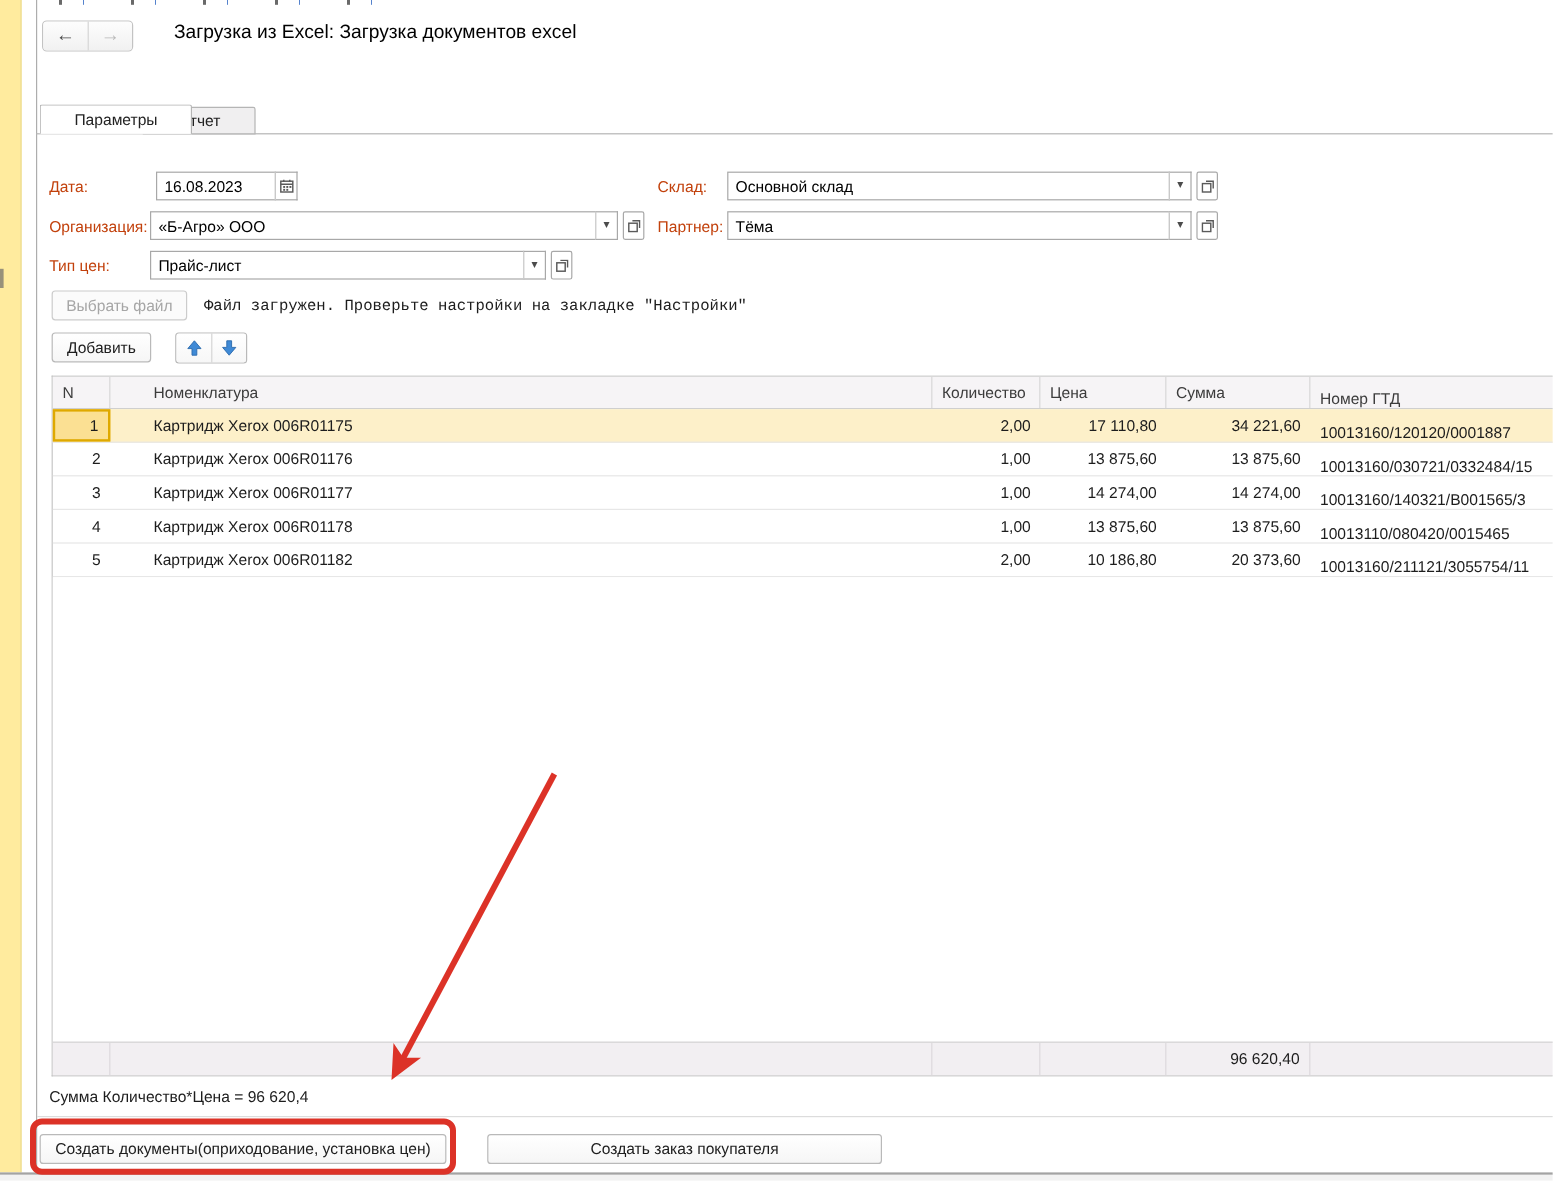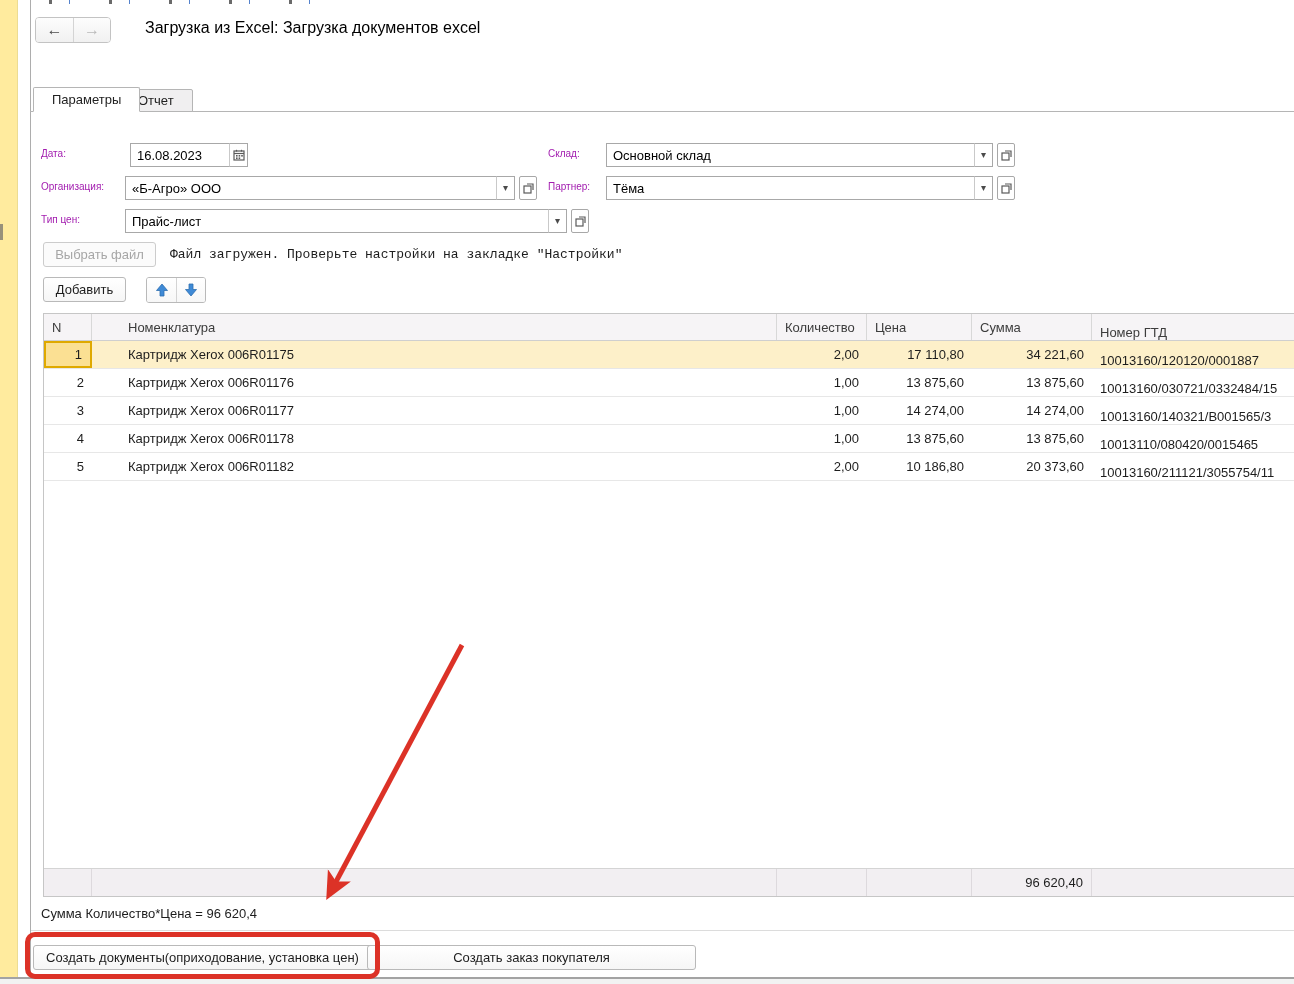--- a/index.html
+++ b/index.html
@@ -18,26 +18,26 @@
   
   .nav-group { position:absolute; left:35px; top:17px; display:flex; border:1px solid #c3c3c3; border-radius:4px; background:#fbfbfb; overflow:hidden; }
   .nav-btn { width:37px; height:24px; display:flex; align-items:center; justify-content:center; font-size:16px; color:#4a4a4a; background:linear-gradient(#fdfdfd,#f1f1f1); cursor:pointer; }
   .nav-btn + .nav-btn { border-left:1px solid #d4d4d4; }
   .nav-btn.disabled { color:#b9b9b9; }
 
   .page-title { position:absolute; left:145px; top:19px; font-size:16px; color:#000; white-space:nowrap; }
 
   
   .tabbar-line { position:absolute; left:30px; top:111px; width:1264px; height:1px; background:#b5b5b5; }
-  .tab { position:absolute; top:87px; height:25px; padding:0 18px; display:flex; align-items:center; font-size:13px; color:#222; border:1px solid #b5b5b5; border-radius:2px 2px 0 0; cursor:pointer; }
+  .tab { position:absolute; top:87px; height:25px; padding:0 28px; display:flex; align-items:center; font-size:13px; color:#222; border:1px solid #b5b5b5; border-radius:2px 2px 0 0; cursor:pointer; }
   .tab.active { left:33px; background:#fff; border-bottom:1px solid #fff; z-index:2; }
   .tab.inactive { left:119px; top:89px; height:23px; background:#f0eff0; z-index:1; }
 
   
-  .flabel { position:absolute; font-size:10px; color:#a21caf; white-space:nowrap; }
+  .flabel { position:absolute; font-size:13px; color:#c2410c; white-space:nowrap; }
   .field { position:absolute; display:flex; height:24px; }
   .fbox { height:24px; border:1px solid #a8a8a8; background:#fff; font-size:13px; color:#000; display:flex; align-items:center; padding:0 6px; white-space:nowrap; overflow:hidden; }
   .seg { width:19px; height:24px; border:1px solid #a8a8a8; border-left:1px solid #c9c9c9; margin-left:-1px; background:#fff; display:flex; align-items:center; justify-content:center; cursor:pointer; }
   .dd { font-size:10px; color:#4b4b4b; line-height:1; }
   .openbtn { width:18px; height:24px; border:1px solid #a8a8a8; border-radius:2px; background:#fff; margin-left:4px; display:flex; align-items:center; justify-content:center; cursor:pointer; }
 
   
   .btn { position:absolute; height:25px; border:1px solid #b9b9b9; border-radius:3px; background:linear-gradient(#ffffff,#f6f6f6); font-size:13px; color:#1d1d1d; display:flex; align-items:center; justify-content:center; cursor:pointer; white-space:nowrap; padding:0 0; }
   .btn.disabled { color:#a6a6a6; background:#fbfbfb; border-color:#cccccc; }
   .status-text { position:absolute; font-size:13px; color:#1d1d1d; white-space:nowrap; }
@@ -61,21 +61,21 @@
   .trow.selected { background:#fdf0c9; }
   .trow.selected .cell-n { background:#fbe093; border:2px solid #dfa900; }
   .tspacer { flex:1; background:#fff; }
   .tfoot { display:flex; height:28px; background:#f2eff2; border-top:1px solid #d4d4d4; flex:none; color:#1d1d1d; }
   .tf { border-right:1px solid #ddd9dd; display:flex; align-items:center; padding:12px 8px; }
 
   .summary-text { position:absolute; left:41px; top:906px; font-size:13px; color:#1d1d1d; }
   .actions-sep { position:absolute; left:31px; top:930px; width:1263px; height:1px; background:#dcdcdc; }
 
   .action-btn-1 { left:33px; top:945px; width:339px; }
-  .action-btn-2 { left:367px; top:945px; width:329px; }
+  .action-btn-2 { left:406px; top:945px; width:329px; }
 
   
   .annot-rect { position:absolute; left:25px; top:932px; width:355px; height:47px; border:5px solid #dc3227; border-radius:10px; z-index:10; pointer-events:none; }
   .annot-arrow { position:absolute; left:0; top:0; width:1294px; height:984px; z-index:10; pointer-events:none; }
 </style>
 </head>
 <body>
 
 <div class="stage">
 
@@ -158,21 +158,21 @@
     <div class="openbtn">
       <svg width="11" height="11" viewBox="0 0 11 11">
         <rect x="1" y="3" width="7" height="7" fill="none" stroke="#5a5a5a" stroke-width="1.2"></rect>
         <polyline points="4,1 10,1 10,7" fill="none" stroke="#5a5a5a" stroke-width="1.2"></polyline>
       </svg>
     </div>
   </div>
 
   <div class="flabel" style="left:41px; top:214px;">Тип цен:</div>
   <div class="field" style="left:125px; top:209px;">
-    <div class="fbox" style="width:424px;">Прайс-лист</div>
+    <div class="fbox" style="width:312px;">Прайс-лист</div>
     <div class="seg">
         <span class="dd">▾</span>
       </div>
     <div class="openbtn">
       <svg width="11" height="11" viewBox="0 0 11 11">
         <rect x="1" y="3" width="7" height="7" fill="none" stroke="#5a5a5a" stroke-width="1.2"></rect>
         <polyline points="4,1 10,1 10,7" fill="none" stroke="#5a5a5a" stroke-width="1.2"></polyline>
       </svg>
     </div>
   </div>

